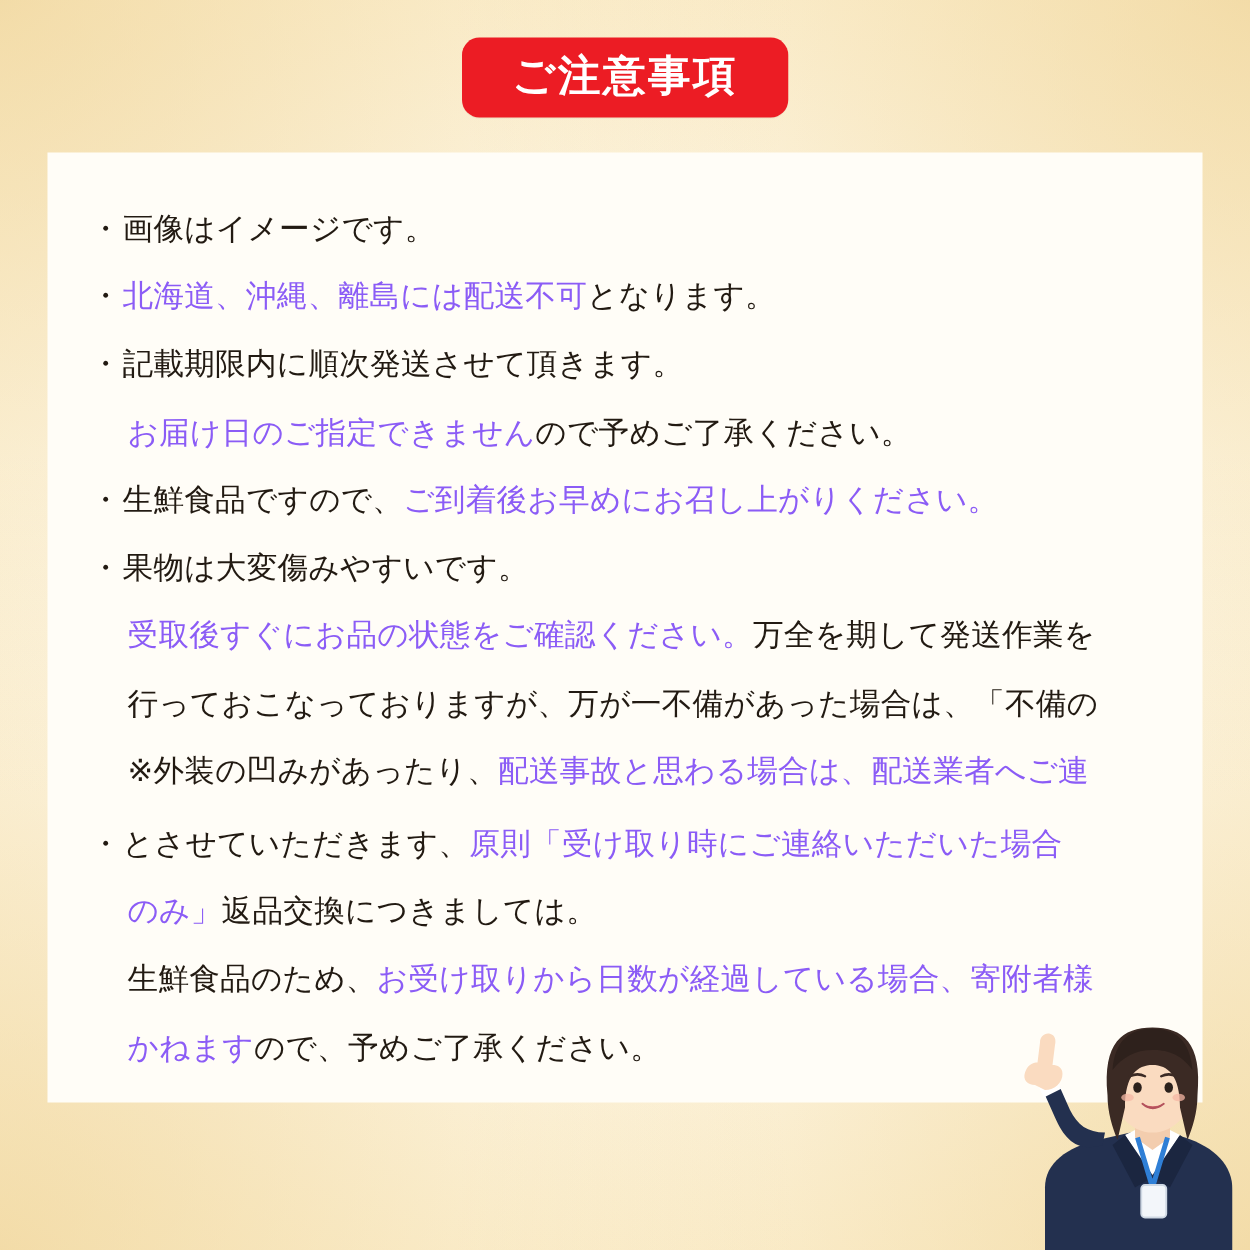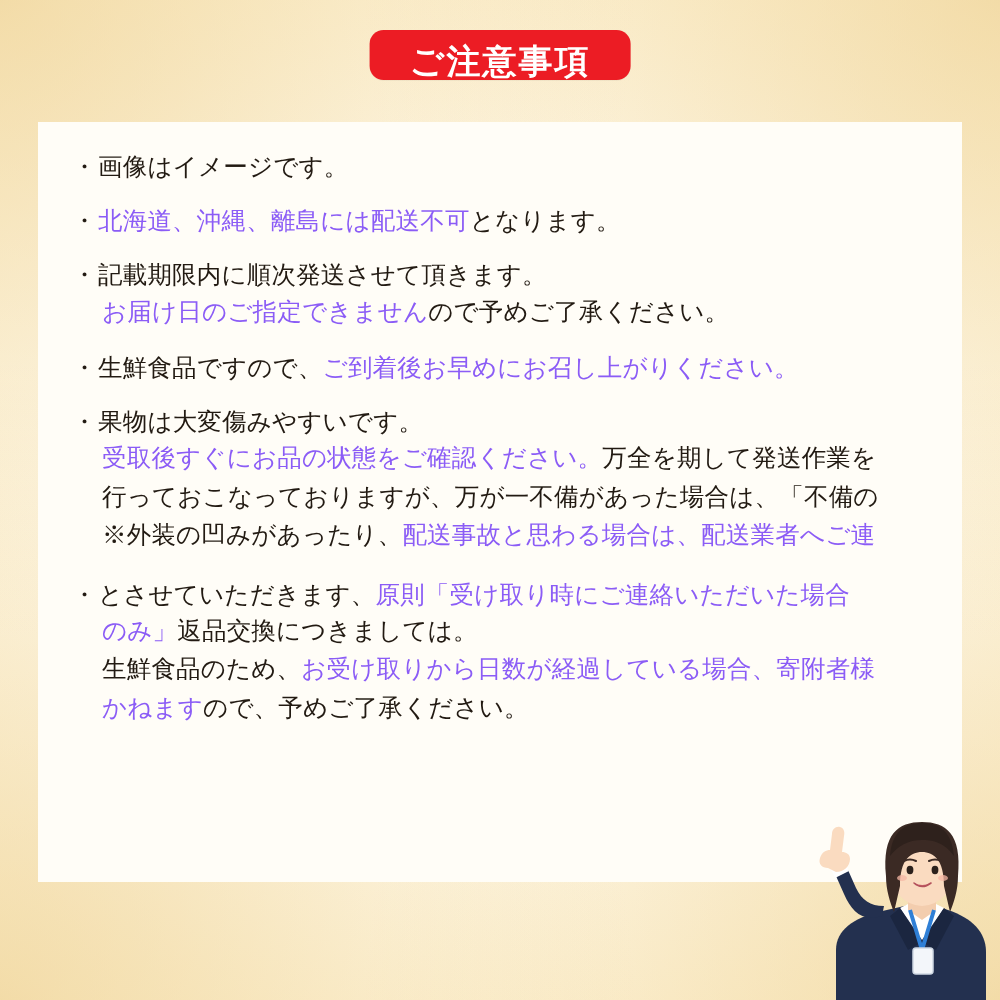--- a/index.html
+++ b/index.html
@@ -36,21 +36,21 @@
   }
 
   .title-badge {
     position: absolute;
     top: 30px;
     left: 50%;
     transform: translateX(-50%);
     background: #ec1c24;
     color: #ffffff;
     border-radius: 14px;
-    padding: 14px 40px 2px;
+    padding: 14px 40px 16px;
     font-size: 34px;
     font-weight: bold;
     letter-spacing: 2px;
     line-height: 1;
     white-space: nowrap;
     box-shadow: 0 1px 0 rgba(0,0,0,0.04);
   }
 
   .panel {
     position: absolute;
@@ -82,25 +82,25 @@
   .note .bullet {
     position: absolute;
     left: 0;
     top: 0;
     color: #221a12;
     font-size: 24.5px;
     line-height: 1.56;
   }
   .line {
     display: block;
+    margin-top: 16px;
   }
   .indent {
     display: block;
     padding-left: 4px;
-    font-family: Liberation Mono, monospace;
   }
   .red {
     color: #8b5cf6;
   }
   .blk {
     color: #221a12;
   }
   .note.big { margin-bottom: 20px; }
 
   

